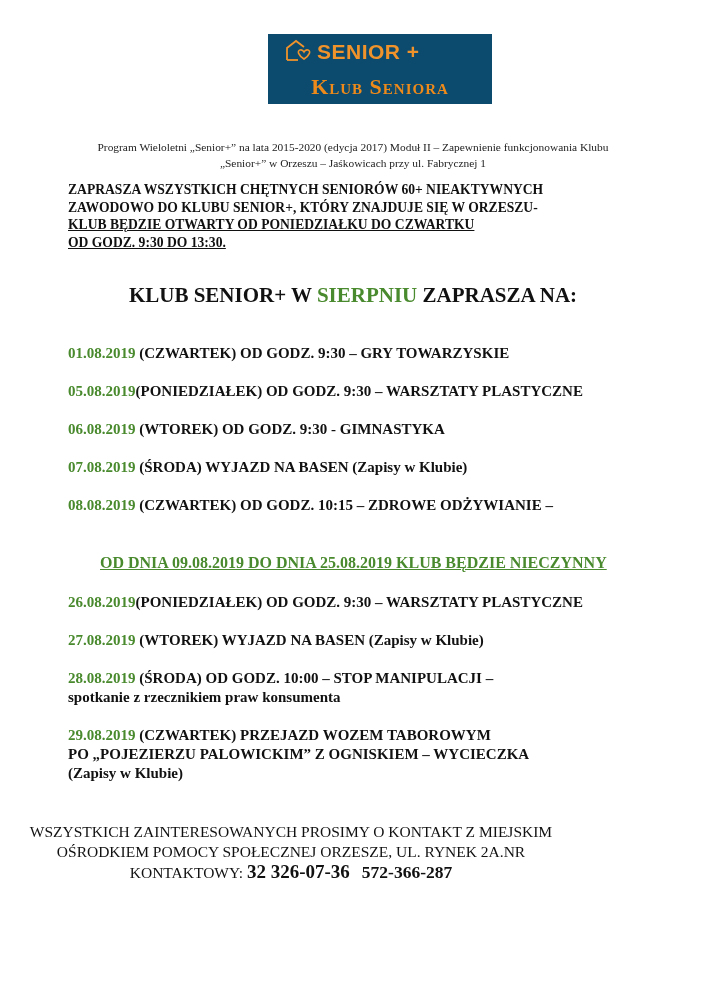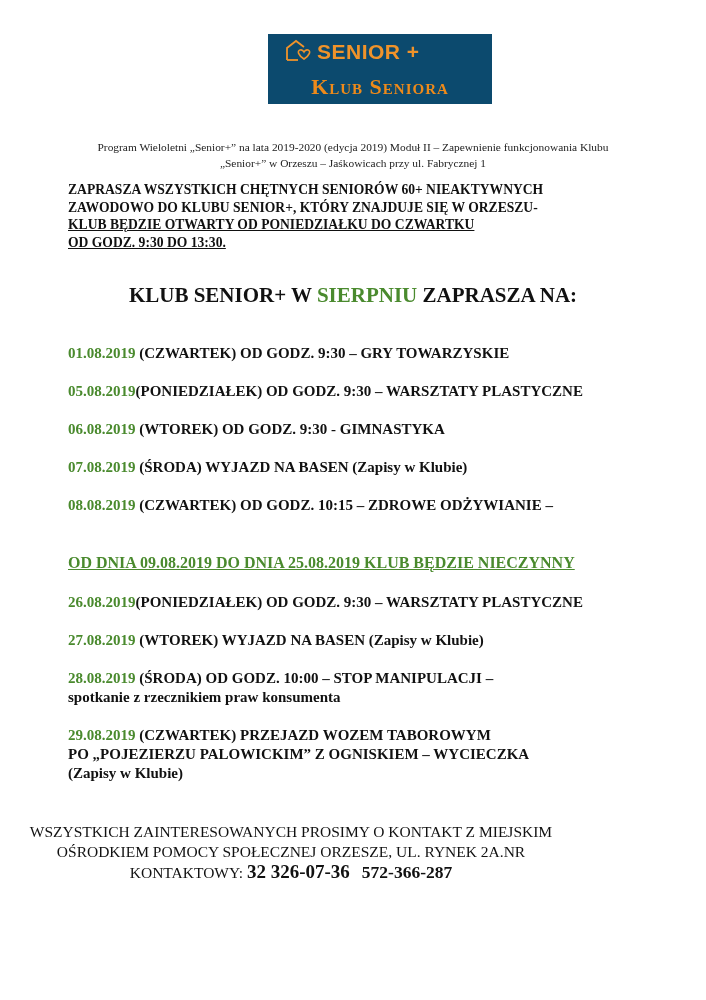--- a/index.html
+++ b/index.html
@@ -24,21 +24,21 @@
   .intro .u { text-decoration: underline; display: inline; }
 
   .headline { position: absolute; left: 0; width: 706px; top: 283px; text-align: center;
               font-weight: bold; font-size: 21px; color: #111; }
   .green { color: #4a8a2e; }
 
   .events { position: absolute; left: 68px; top: 340px; width: 620px; }
   .ev { font-weight: bold; font-size: 15px; line-height: 19px; position: absolute; left: 0;
         white-space: nowrap; }
   .ev .date { color: #4a8a2e; }
-  .closed { color: #4a8a2e; text-decoration: underline; font-size: 16px; font-weight: bold; }
+  .closed { color: #4a8a2e; text-decoration: underline; font-size: 16px; font-weight: bold; margin-left: 32px; }
 
   .footer { position: absolute; left: 0; width: 582px; top: 822px; text-align: center;
             font-size: 15.5px; line-height: 20px; color: #111; }
   .footer .tel1 { font-weight: bold; font-size: 19px; }
   .footer .tel2 { font-weight: bold; font-size: 17.5px; margin-left: 12px; }
 </style>
 </head>
 <body>
 
 <div class="logo">
@@ -49,21 +49,21 @@
         <path d="M3 22 H14" fill="none" stroke="#f0932a" stroke-width="1.8"></path>
         <path d="M20 21 C14 17 13 13 16 12 C18 11.5 19.5 13 20 14 C20.5 13 22 11.5 24 12 C27 13 26 17 20 21 Z" fill="none" stroke="#f0932a" stroke-width="1.6"></path>
       </svg>
     </span>
     <span class="logo-senior">SENIOR +</span>
   </div>
   <div class="logo-klub">Klub Seniora</div>
 </div>
 
 <div class="program">
-  <div>Program Wieloletni  „Senior+” na lata 2019-2020 (edycja 2019) Moduł II – Zapewnienie funkcjonowania Klubu</div>
+  <div>Program Wieloletni  „Senior+” na lata 2015-2020 (edycja 2017) Moduł II – Zapewnienie funkcjonowania Klubu</div>
   <div>„Senior+” w Orzeszu – Jaśkowicach przy ul. Fabrycznej 1</div>
 </div>
 
 <div class="intro">
   <div>ZAPRASZA WSZYSTKICH CHĘTNYCH SENIORÓW 60+ NIEAKTYWNYCH</div>
   <div>ZAWODOWO DO KLUBU SENIOR+, KTÓRY ZNAJDUJE SIĘ W ORZESZU-</div>
   <div><span class="u">KLUB BĘDZIE OTWARTY OD PONIEDZIAŁKU DO CZWARTKU </span></div>
   <div><span class="u">OD GODZ. 9:30 DO 13:30.</span></div>
 </div>
 

